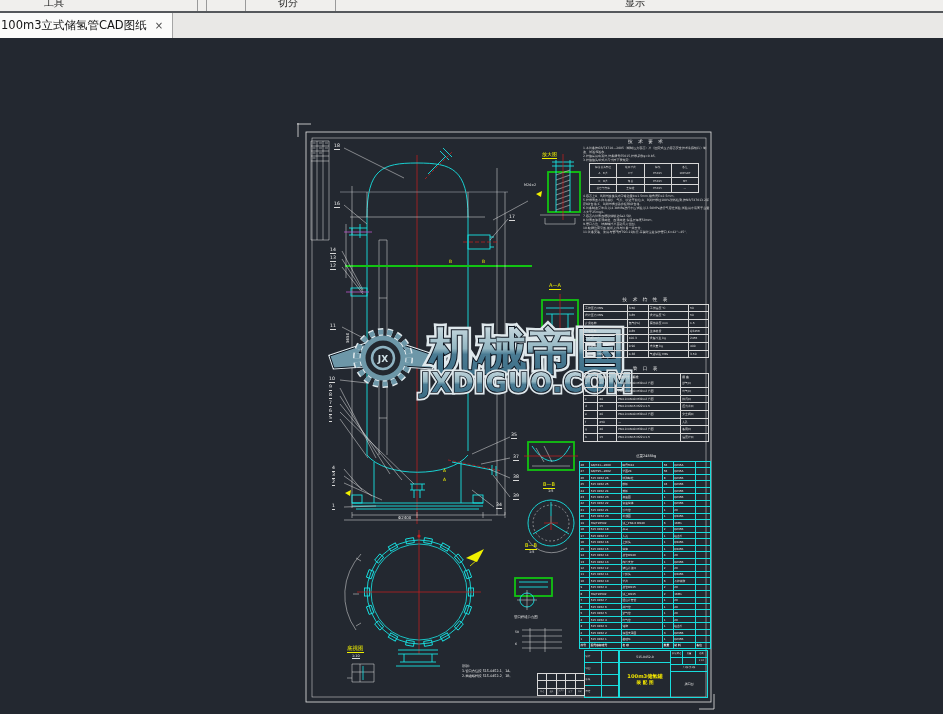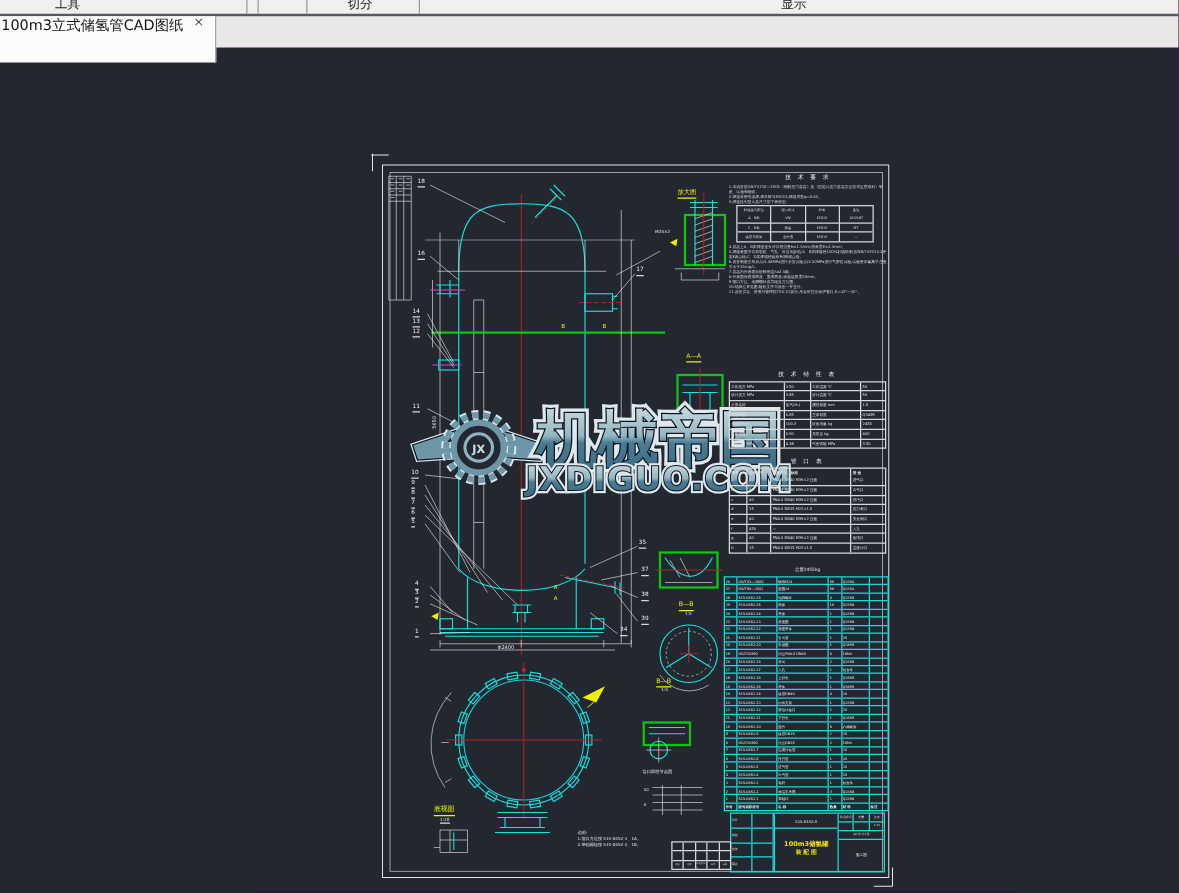--- a/index.html
+++ b/index.html
@@ -1,23 +1,23 @@
 <!DOCTYPE html>
 <html><head>
 <meta charset="utf-8">
 <style>
   html,body{margin:0;padding:0;background:#14161a;font-family:"DejaVu Sans","Liberation Sans",sans-serif;}
-  .app{position:relative;width:943px;height:714px;overflow:hidden;background:#701a75;}
+  .app{position:relative;width:943px;height:714px;overflow:hidden;background:#6d28d9;}
 
   
   .menubar{position:absolute;top:0;left:0;width:943px;height:11px;background:#f0efed;border-bottom:2px solid #55585c;overflow:hidden;z-index:30;}
   .menu-item{position:absolute;top:-4px;font-size:10px;color:#1a1a1a;white-space:nowrap;}
   .msep{position:absolute;top:0;bottom:0;width:1px;background:#9a9a9a;}
   .tabbar{position:absolute;top:13px;left:0;width:943px;height:25px;background:#e9e8e6;z-index:30;}
-  .tab{position:absolute;left:0;top:0;height:25px;background:#fbfbfa;display:flex;align-items:flex-start;padding:0 9px 12px 1px;border-right:1px solid #a5a5a5;}
+  .tab{position:absolute;left:0;top:0;height:25px;background:#fbfbfa;display:flex;align-items:center;padding:0 9px 0 1px;border-right:1px solid #a5a5a5;}
   .tab-title{font-size:11.5px;color:#141414;white-space:nowrap;}
   .tab-close{margin-left:8px;font-size:10px;color:#4a4a4a;cursor:default;}
 
   
   .canvas{position:absolute;top:38px;left:0;width:943px;height:676px;background:#232830;}
   .canvas svg{position:absolute;top:0;left:0;}
   .w{stroke:#e6e6e6;fill:none;stroke-width:.8;}
   .thin{stroke-width:.55;opacity:.92;}
   .gr{stroke:#8d9199;fill:none;stroke-width:.7;}
   .c{stroke:#17e2e2;fill:none;stroke-width:.9;}

